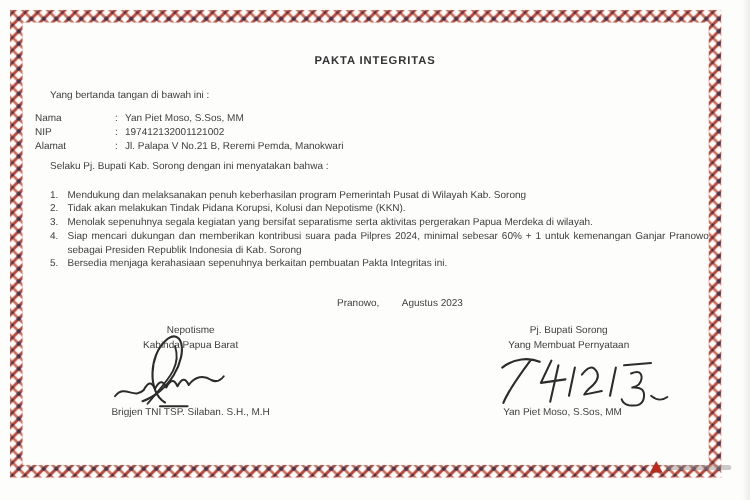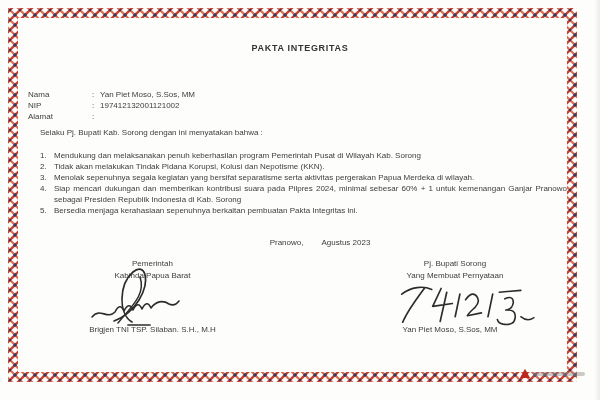--- a/index.html
+++ b/index.html
@@ -86,38 +86,40 @@
         <circle cx="0" cy="10" r="1.2" fill="#353a5e"></circle>
         <circle cx="10" cy="10" r="1.2" fill="#353a5e"></circle>
       </pattern>
     </defs>
     <rect x="13" y="13" width="559" height="364" fill="none" stroke="url(#chain)" stroke-width="10"></rect>
   </svg>
 
   <div class="content">
     <div class="title">PAKTA INTEGRITAS</div>
 
+    <div class="intro">Yang bertanda tangan di bawah ini :</div>
 
     <div class="identity">
 
         <div class="row">
           <span class="lbl">Nama</span>
           <span class="sep">:</span>
           <span class="val">Yan Piet Moso, S.Sos, MM</span>
         </div>
 
         <div class="row">
           <span class="lbl">NIP</span>
           <span class="sep">:</span>
           <span class="val">197412132001121002</span>
         </div>
 
         <div class="row">
           <span class="lbl">Alamat</span>
           <span class="sep">:</span>
+          <span class="val">Jl. Palapa V No.21 B, Reremi Pemda, Manokwari</span>
         </div>
       </div>
 
     <div class="declare">Selaku Pj. Bupati Kab. Sorong dengan ini menyatakan bahwa :</div>
 
     <ol class="statements">
 
         <li>
           <span class="num">1.</span>
           <span class="txt">Mendukung dan melaksanakan penuh keberhasilan program Pemerintah Pusat di Wilayah Kab. Sorong</span>
@@ -143,21 +145,21 @@
           <span class="txt">Bersedia menjaga kerahasiaan sepenuhnya berkaitan pembuatan Pakta Integritas ini.</span>
         </li>
       </ol>
 
     <div class="dateline">
       <span>Pranowo,</span>
       <span>Agustus 2023</span>
     </div>
 
     <div class="sig-block sig-left-roles">
-      <div>Pemerintah</div>
+      <div>Nepotisme</div>
       <div>Kabinda Papua Barat</div>
     </div>
 
     <div class="sig-block sig-right-roles">
       <div>Pj. Bupati Sorong</div>
       <div>Yang Membuat Pernyataan</div>
     </div>
 
     <svg class="sig-svg left" width="120" height="64" viewBox="0 0 120 64">
       <path d="M46,58 C32,50 33,20 47,8 C59,-2 65,16 53,36 C47,46 37,54 28,57" stroke-width="1.7"></path>

